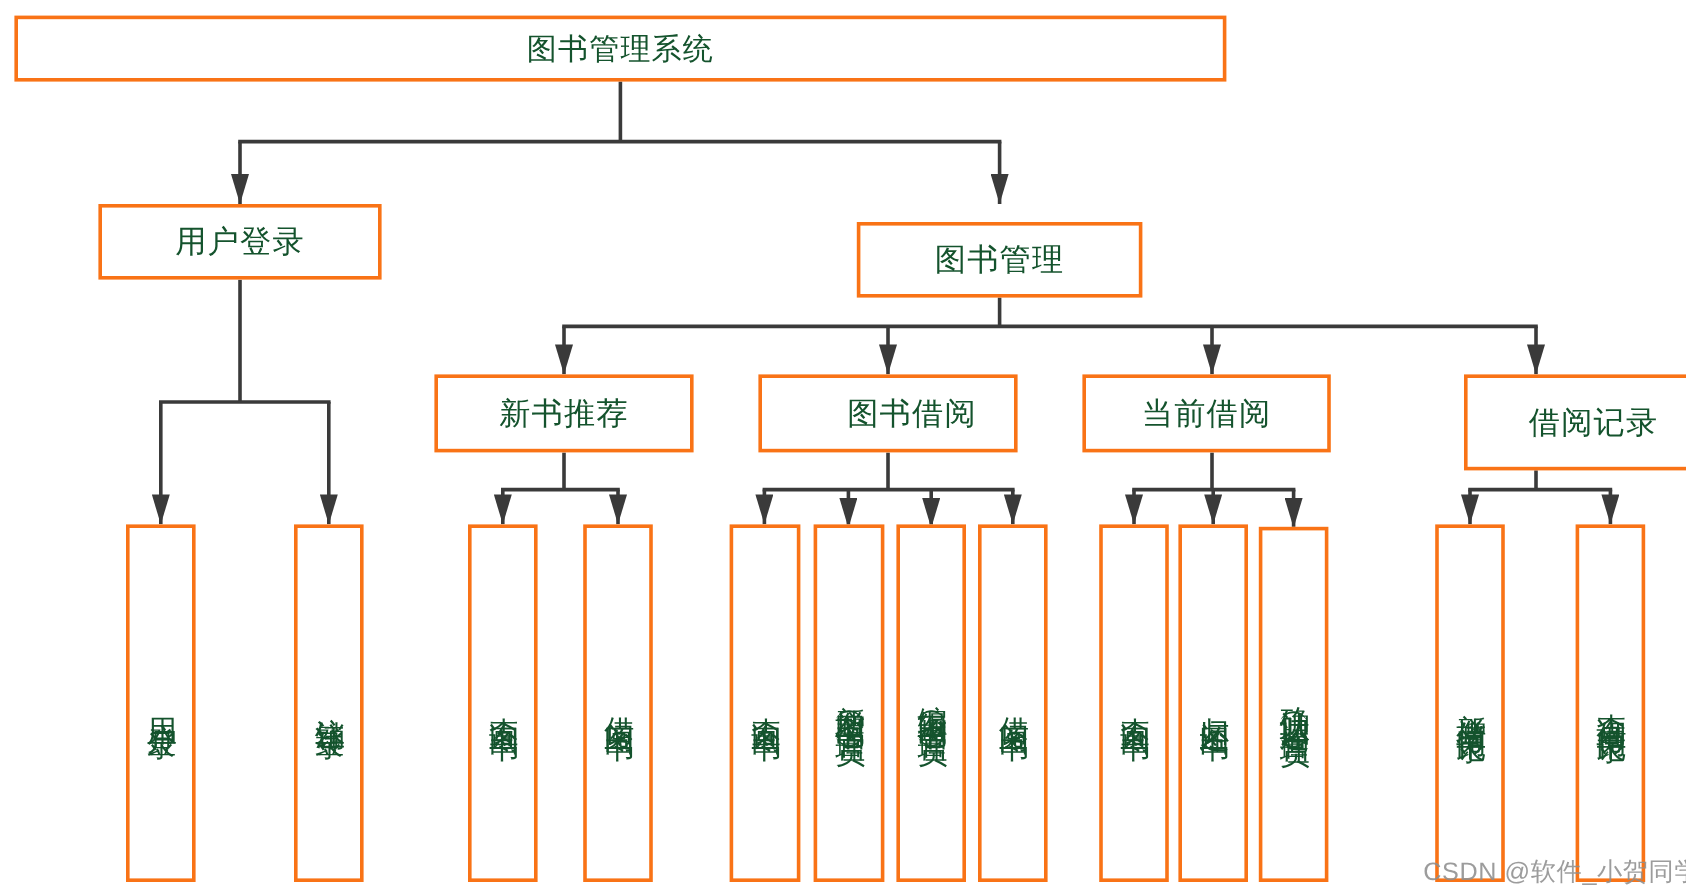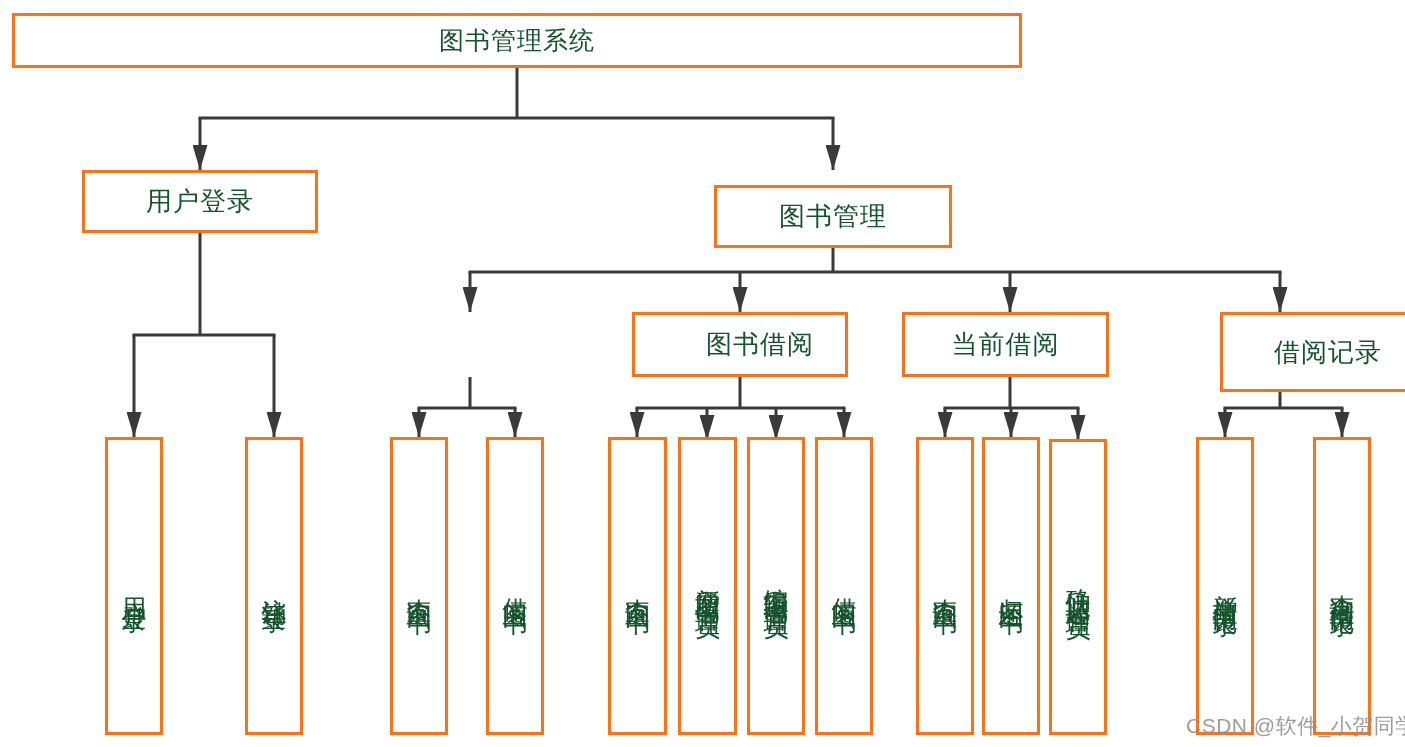--- a/index.html
+++ b/index.html
@@ -100,20 +100,23 @@
     <span class="hlabel">图书管理系统</span>
   </div>
 
   <div class="node" style="left:82px;top:170px;width:236px;height:63px;">
     <span class="hlabel">用户登录</span>
   </div>
   <div class="node" style="left:714px;top:170px;width:238px;height:63px;margin-top:15px;">
     <span class="hlabel">图书管理</span>
   </div>
 
+  <div class="node" style="left:362px;top:312px;width:216px;height:65px;">
+    <span class="hlabel">新书推荐</span>
+  </div>
   <div class="node" style="left:632px;top:312px;width:216px;height:65px;padding-left:40px;">
     <span class="hlabel">图书借阅</span>
   </div>
   <div class="node" style="left:902px;top:312px;width:207px;height:65px;">
     <span class="hlabel">当前借阅</span>
   </div>
   <div class="node" style="left:1172px;top:312px;width:216px;height:80px;margin-left:48px;">
     <span class="hlabel">借阅记录</span>
   </div>
 

